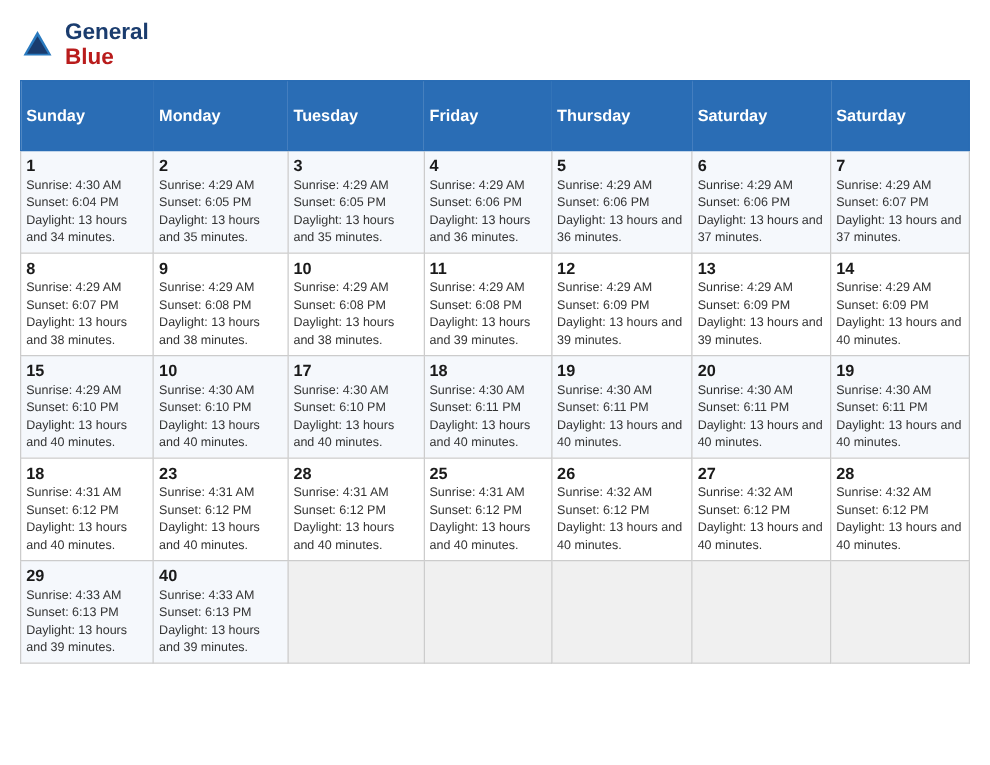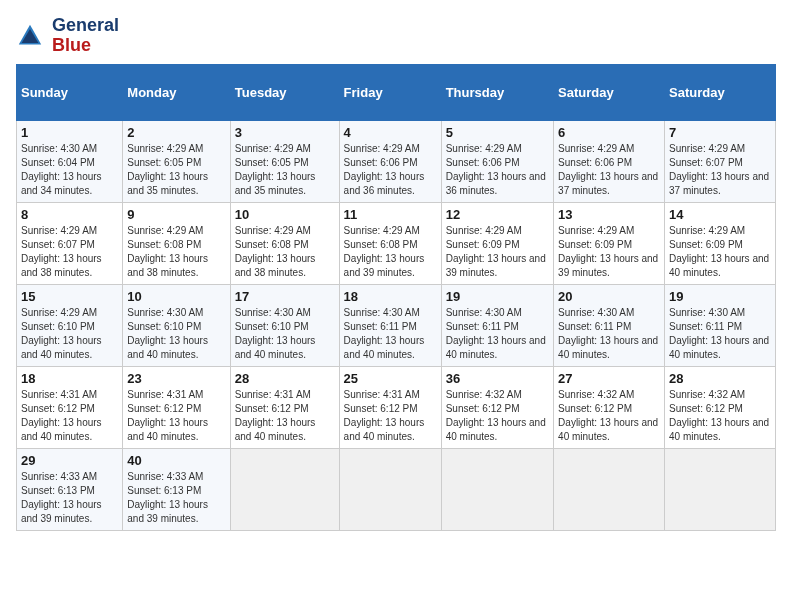--- a/index.html
+++ b/index.html
@@ -224,21 +224,21 @@
         </td>
         <td>
           <span class="day-num">28</span>
           <div class="day-info">Sunrise: 4:31 AM<br>Sunset: 6:12 PM<br>Daylight: 13 hours and 40 minutes.</div>
         </td>
         <td>
           <span class="day-num">25</span>
           <div class="day-info">Sunrise: 4:31 AM<br>Sunset: 6:12 PM<br>Daylight: 13 hours and 40 minutes.</div>
         </td>
         <td>
-          <span class="day-num">36</span>
+          <span class="day-num">26</span>
           <div class="day-info">Sunrise: 4:32 AM<br>Sunset: 6:12 PM<br>Daylight: 13 hours and 40 minutes.</div>
         </td>
         <td>
           <span class="day-num">27</span>
           <div class="day-info">Sunrise: 4:32 AM<br>Sunset: 6:12 PM<br>Daylight: 13 hours and 40 minutes.</div>
         </td>
         <td>
           <span class="day-num">28</span>
           <div class="day-info">Sunrise: 4:32 AM<br>Sunset: 6:12 PM<br>Daylight: 13 hours and 40 minutes.</div>
         </td>

